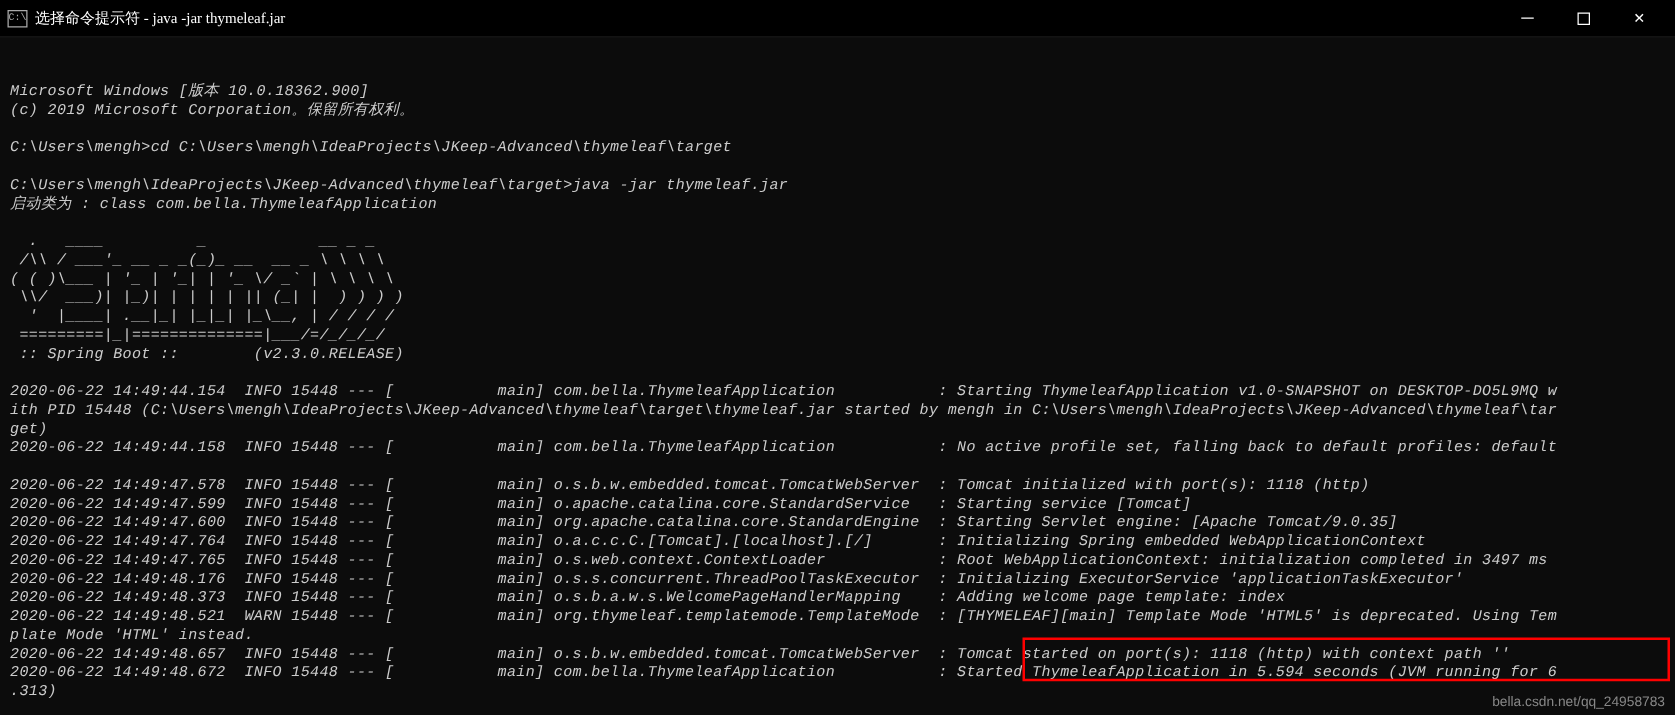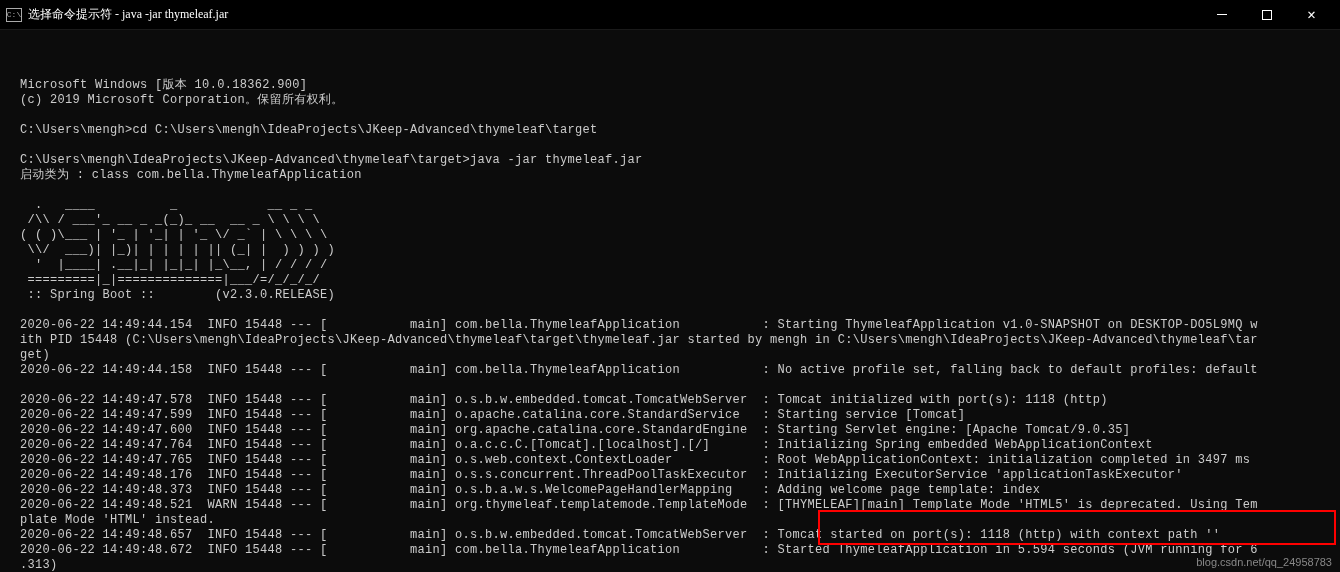--- a/index.html
+++ b/index.html
@@ -59,21 +59,22 @@
     }
     .terminal {
       padding: 2px 4px;
       line-height: 15px;
       white-space: pre;
       font-size: 12px;
       letter-spacing: 0.3px;
     }
     .terminal pre {
       font-family: 'Consolas', 'Courier New', monospace;
-      margin: 16px;
+      margin: 4px;
+      font-style: italic;
     }
     .highlight-box {
       position: absolute;
       border: 2px solid #ff0000;
       pointer-events: none;
     }
     .watermark {
       position: absolute;
       bottom: 4px;
       right: 8px;
@@ -145,13 +146,13 @@
 2020-06-22 14:49:48.373  INFO 15448 --- [           main] o.s.b.a.w.s.WelcomePageHandlerMapping    : Adding welcome page template: index
 2020-06-22 14:49:48.521  WARN 15448 --- [           main] org.thymeleaf.templatemode.TemplateMode  : [THYMELEAF][main] Template Mode 'HTML5' is deprecated. Using Tem
 plate Mode 'HTML' instead.
 2020-06-22 14:49:48.657  INFO 15448 --- [           main] o.s.b.w.embedded.tomcat.TomcatWebServer  : Tomcat started on port(s): 1118 (http) with context path ''
 2020-06-22 14:49:48.672  INFO 15448 --- [           main] com.bella.ThymeleafApplication           : Started ThymeleafApplication in 5.594 seconds (JVM running for 6
 .313)</pre>
 </div>
 
 <div class="highlight-box" id="highlight-box" style="top: 510px; left: 818px; width: 518px; height: 35px;"></div>
 
-<div class="watermark">blog.csdn.net/qq_24958783</div>
+<div class="watermark">bella.csdn.net/qq_24958783</div>
 
 </body></html>

